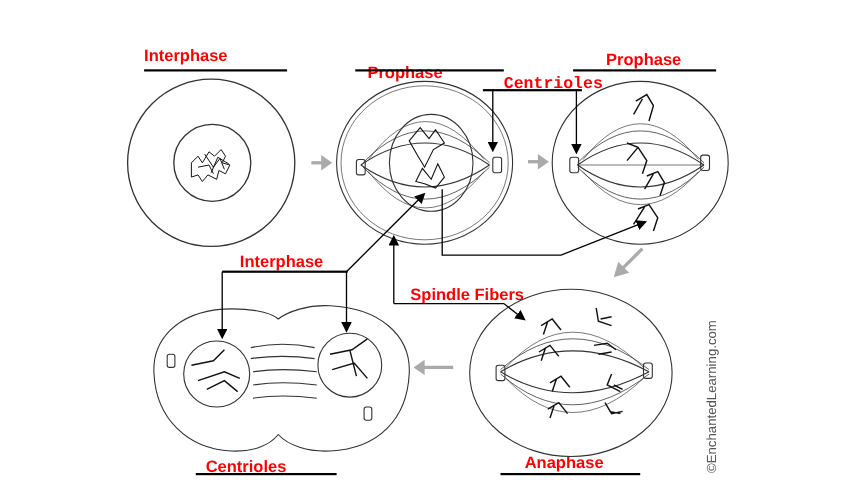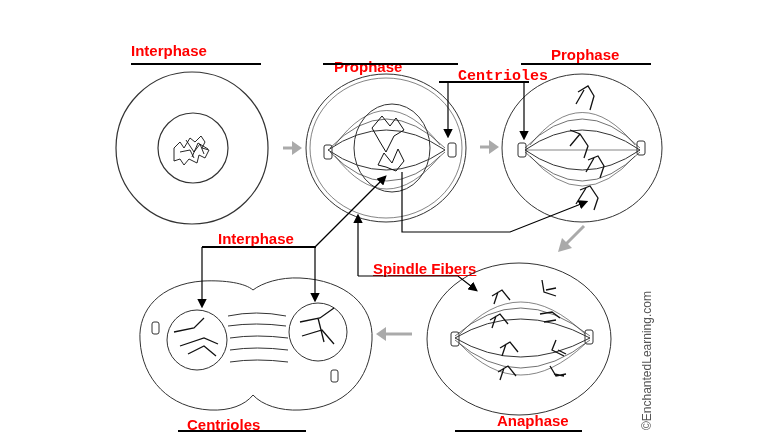--- a/index.html
+++ b/index.html
@@ -20,26 +20,26 @@
 
 <div class="label" style="left:551px; top:48px;">Prophase</div>
 <div class="rule" style="left:521px; top:63px; width:130px;"></div>
 
 <div class="label" style="left:458px; top:70px;font-family:Liberation Mono, monospace;">Centrioles</div>
 <div class="rule" style="left:439px; top:81px; width:90px;"></div>
 
 <div class="label" style="left:218px; top:232px;">Interphase</div>
 <div class="rule" style="left:202px; top:246px; width:114px;"></div>
 
-<div class="label" style="left:373px; top:262px;text-decoration:underline;">Spindle Fibers</div>
+<div class="label" style="left:373px; top:262px;">Spindle Fibers</div>
 
 <div class="label" style="left:187px; top:418px;">Centrioles</div>
 <div class="rule" style="left:178px; top:430px; width:128px;"></div>
 
-<div class="label" style="left:477px; top:414px;margin-left:20px;">Anaphase</div>
+<div class="label" style="left:477px; top:414px;">Anaphase</div>
 <div class="rule" style="left:455px; top:430px; width:127px;"></div>
 
 <div class="credit">©EnchantedLearning.com</div>
 
 <svg class="diagram" width="770" height="440" viewBox="0 0 770 440">
   <defs>
     <marker id="blk" markerWidth="8" markerHeight="8" refX="6" refY="4" orient="auto">
       <path d="M0,0 L8,4 L0,8 z" fill="#000"></path>
     </marker>
   </defs>

